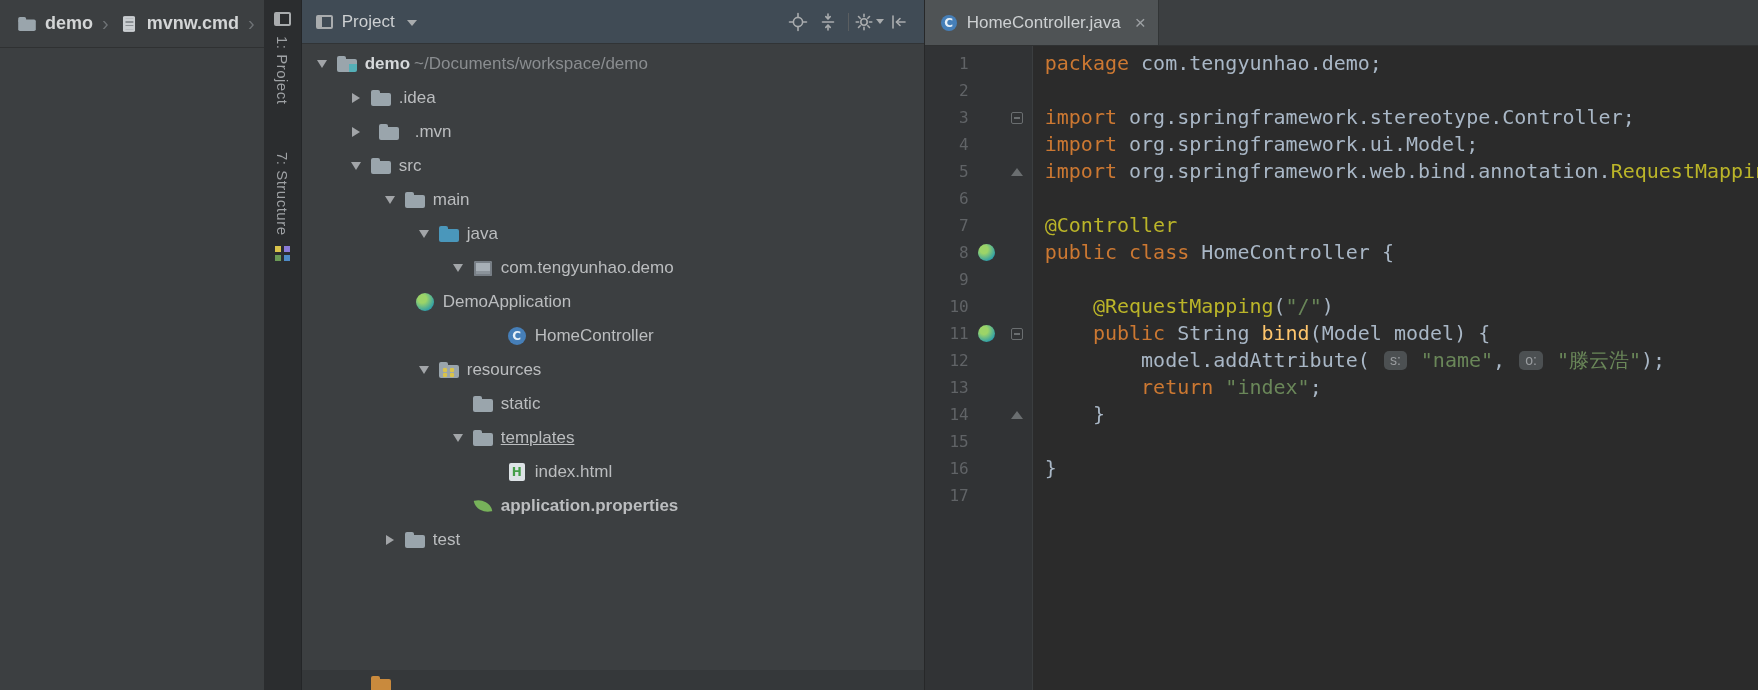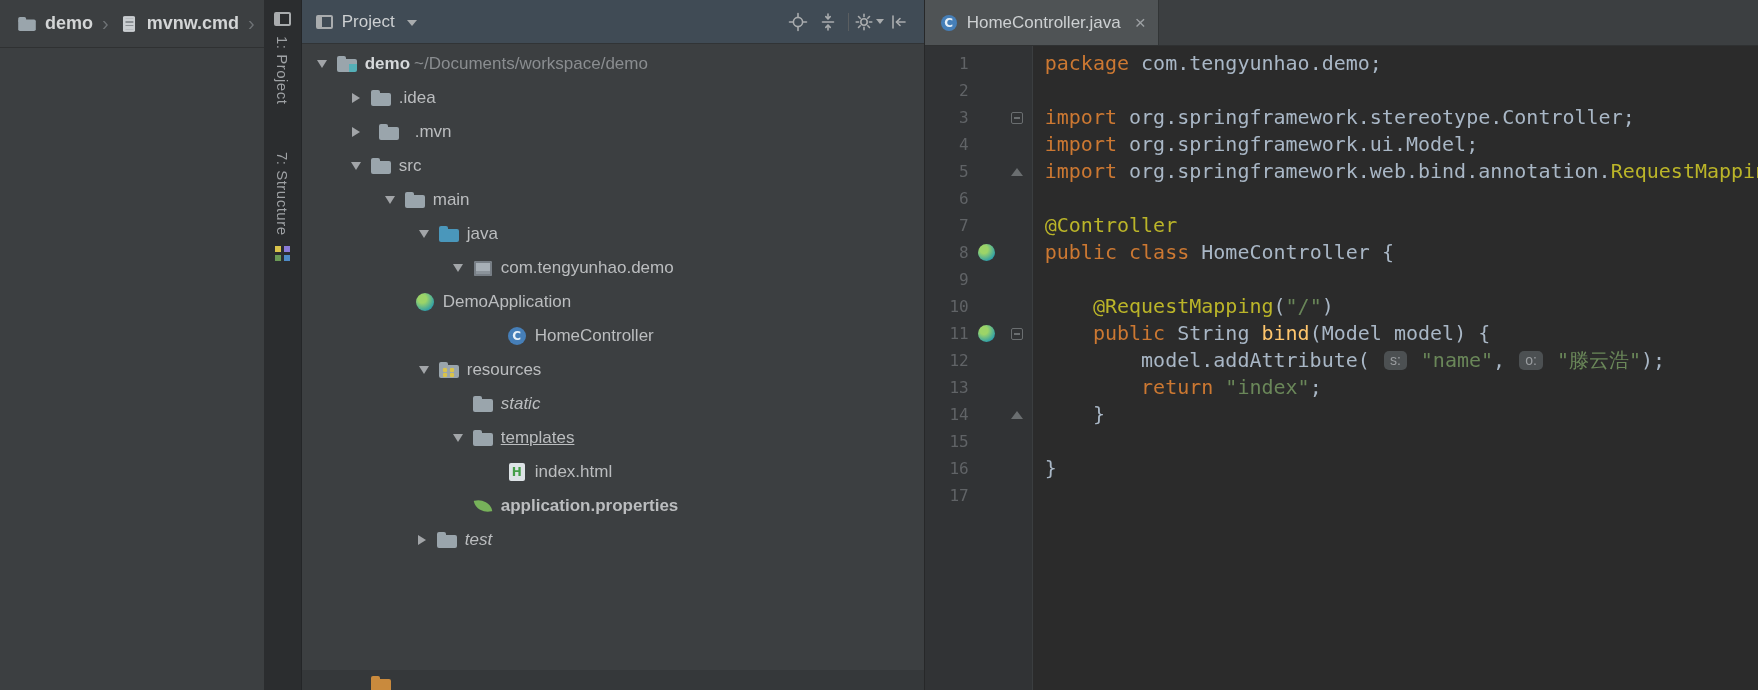--- a/index.html
+++ b/index.html
@@ -231,21 +231,21 @@
             <span class="ic ic-class"></span>
             <span class="tree-label">HomeController</span>
           </div>
           <div class="tree-row" style="padding-left: 108px;">
             <span class="tree-arrow">
               <span class="tri-down"></span>
             </span>
             <span class="ic ic-folder-resources"></span>
             <span class="tree-label">resources</span>
           </div>
-          <div class="tree-row" style="padding-left: 142px; font-style: italic;">
+          <div class="tree-row" style="padding-left: 142px;">
             <span class="tree-arrow"></span>
             <span class="ic ic-folder"></span>
             <span class="tree-label">static</span>
           </div>
           <div class="tree-row" style="padding-left: 142px; text-decoration: underline;">
             <span class="tree-arrow">
               <span class="tri-down"></span>
             </span>
             <span class="ic ic-folder"></span>
             <span class="tree-label">templates</span>
@@ -253,21 +253,21 @@
           <div class="tree-row" style="padding-left: 176px;">
             <span class="tree-arrow"></span>
             <span class="ic ic-html"></span>
             <span class="tree-label">index.html</span>
           </div>
           <div class="tree-row" style="padding-left: 142px; font-weight: bold;">
             <span class="tree-arrow"></span>
             <span class="ic ic-springleaf"></span>
             <span class="tree-label">application.properties</span>
           </div>
-          <div class="tree-row" style="padding-left: 106px; font-style: italic;">
+          <div class="tree-row" style="padding-left: 74px;">
             <span class="tree-arrow">
               <span class="tri-right"></span>
             </span>
             <span class="ic ic-folder"></span>
             <span class="tree-label">test</span>
           </div>
           <div class="tree-row partial" style="padding-left: 40px;">
             <span class="tree-arrow"></span>
             <span class="ic ic-folder-orange"></span>
           </div>

